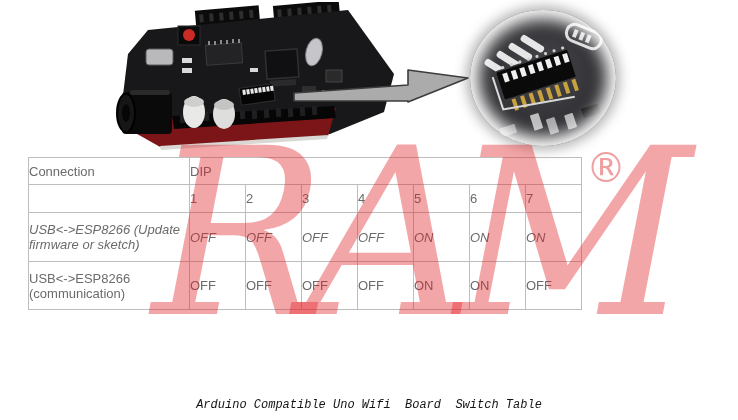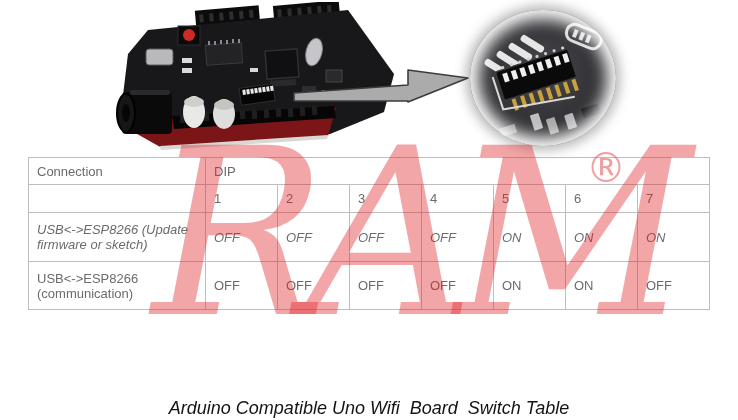--- a/index.html
+++ b/index.html
@@ -26,33 +26,33 @@
          font-size:232px;line-height:1;letter-spacing:-20px;
          color:rgba(224,32,38,0.40);}
   .watermark-reg{position:absolute;left:586px;top:148px;z-index:5;pointer-events:none;
          font-family:"DejaVu Sans",sans-serif;font-size:40px;line-height:1;
          color:rgba(228,80,80,0.55);}
 
   
   table.switch{position:absolute;left:28px;top:157px;z-index:1;border-collapse:collapse;
          table-layout:fixed;}
   table.switch td{border:1px solid #bdbdbd;color:#6b6b6b;font-size:13px;
-         padding:0 8px;vertical-align:middle;text-align:left;background:transparent;
+         padding:0 0;vertical-align:middle;text-align:left;background:transparent;
          overflow:hidden;}
   td.c0{width:160px;}
   td.cd{width:55px;}
   tr.r-head td{height:26px;}
   tr.r-num td{height:27px;}
   tr.r1 td,tr.r2 td,tr.r7 td{height:27px;}
   tr.r3 td{height:48px;font-style:italic;}
   tr.r4 td{height:47px;}
 
   
   .caption{position:absolute;left:0;right:0;top:398px;text-align:center;z-index:6;
-         font-style:italic;font-size:18px;color:#141414;white-space:pre;}
+         font-style:italic;font-size:12px;color:#141414;white-space:pre;font-family:Liberation Mono, monospace;}
 </style>
 </head>
 <body>
 
 <div class="stage">
 
   <div class="board">
     <svg viewBox="0 0 306 150">
 
       <g>

